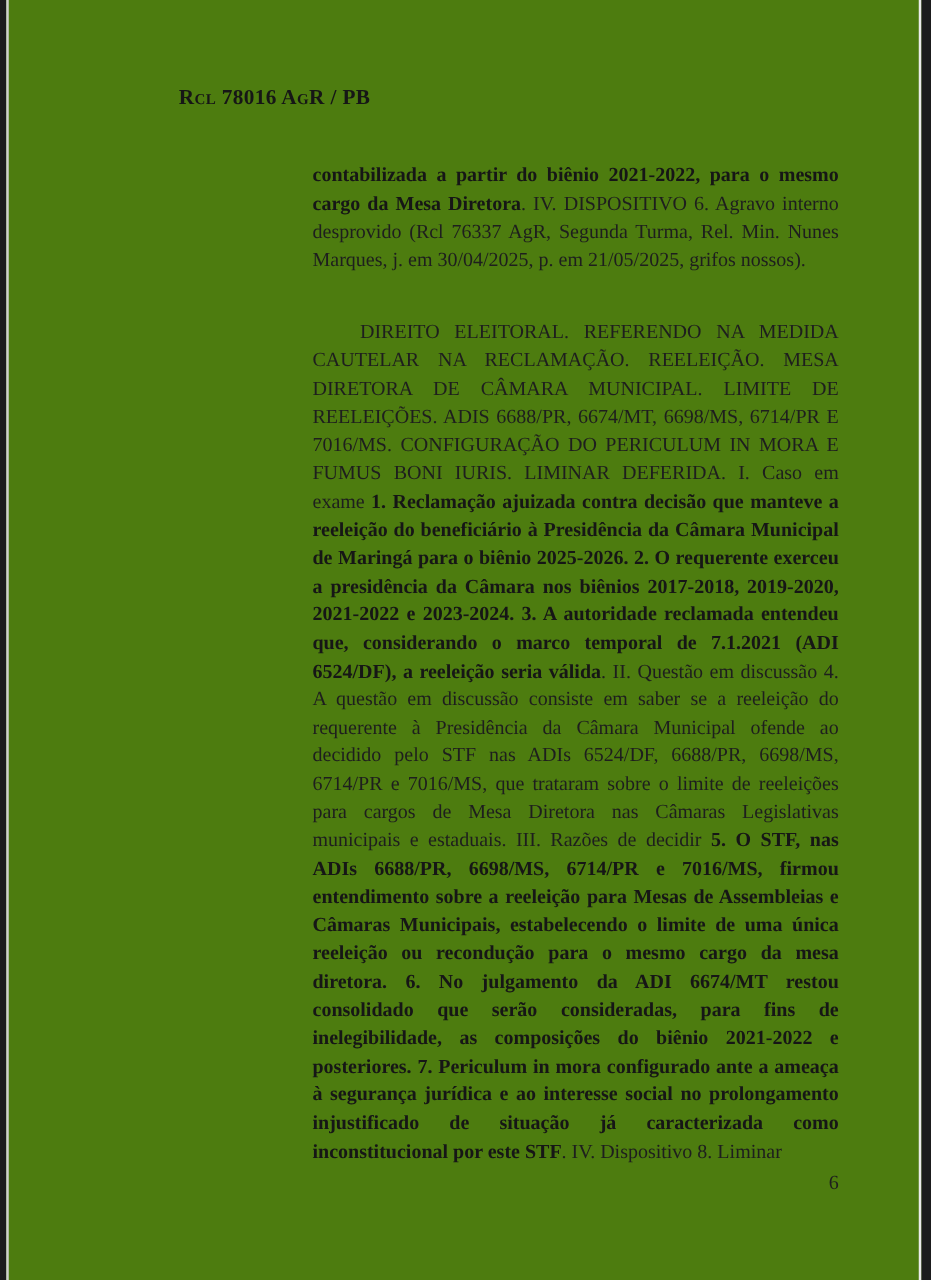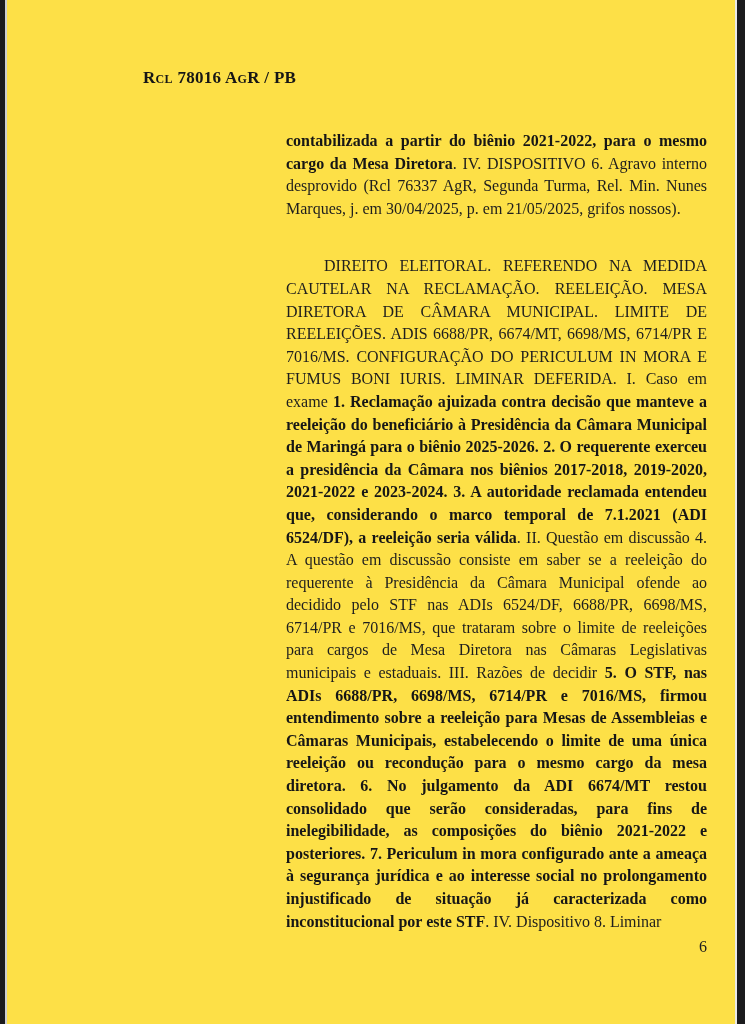--- a/index.html
+++ b/index.html
@@ -4,21 +4,21 @@
 <style>
   html, body {
     margin: 0;
     padding: 0;
     background: #ffffff;
   }
   .page {
     position: relative;
     width: 745px;
     height: 1024px;
-    background: #fde047;
+    background: #4d7c0f;
     overflow: hidden;
     font-family: "Liberation Serif", serif;
     color: #1e1e1e;
   }
   
   .edge-left {
     position: absolute;
     left: 0; top: 0;
     width: 5px; height: 1024px;
     background: #1b1b1d;
@@ -53,21 +53,20 @@
     white-space: nowrap;
   }
   .doc-body {
     position: absolute;
     left: 250px;
     top: 130px;
     width: 421px;
     font-size: 16px;
     line-height: 22.6px;
     text-align: justify;
-    margin-left: 36px;
   }
   .para {
     margin: 0 0 35px 0;
   }
   .para.indented {
     text-indent: 38px;
     margin-bottom: 0;
   }
   .b { font-weight: bold; color: #161616; }
   .page-number {

